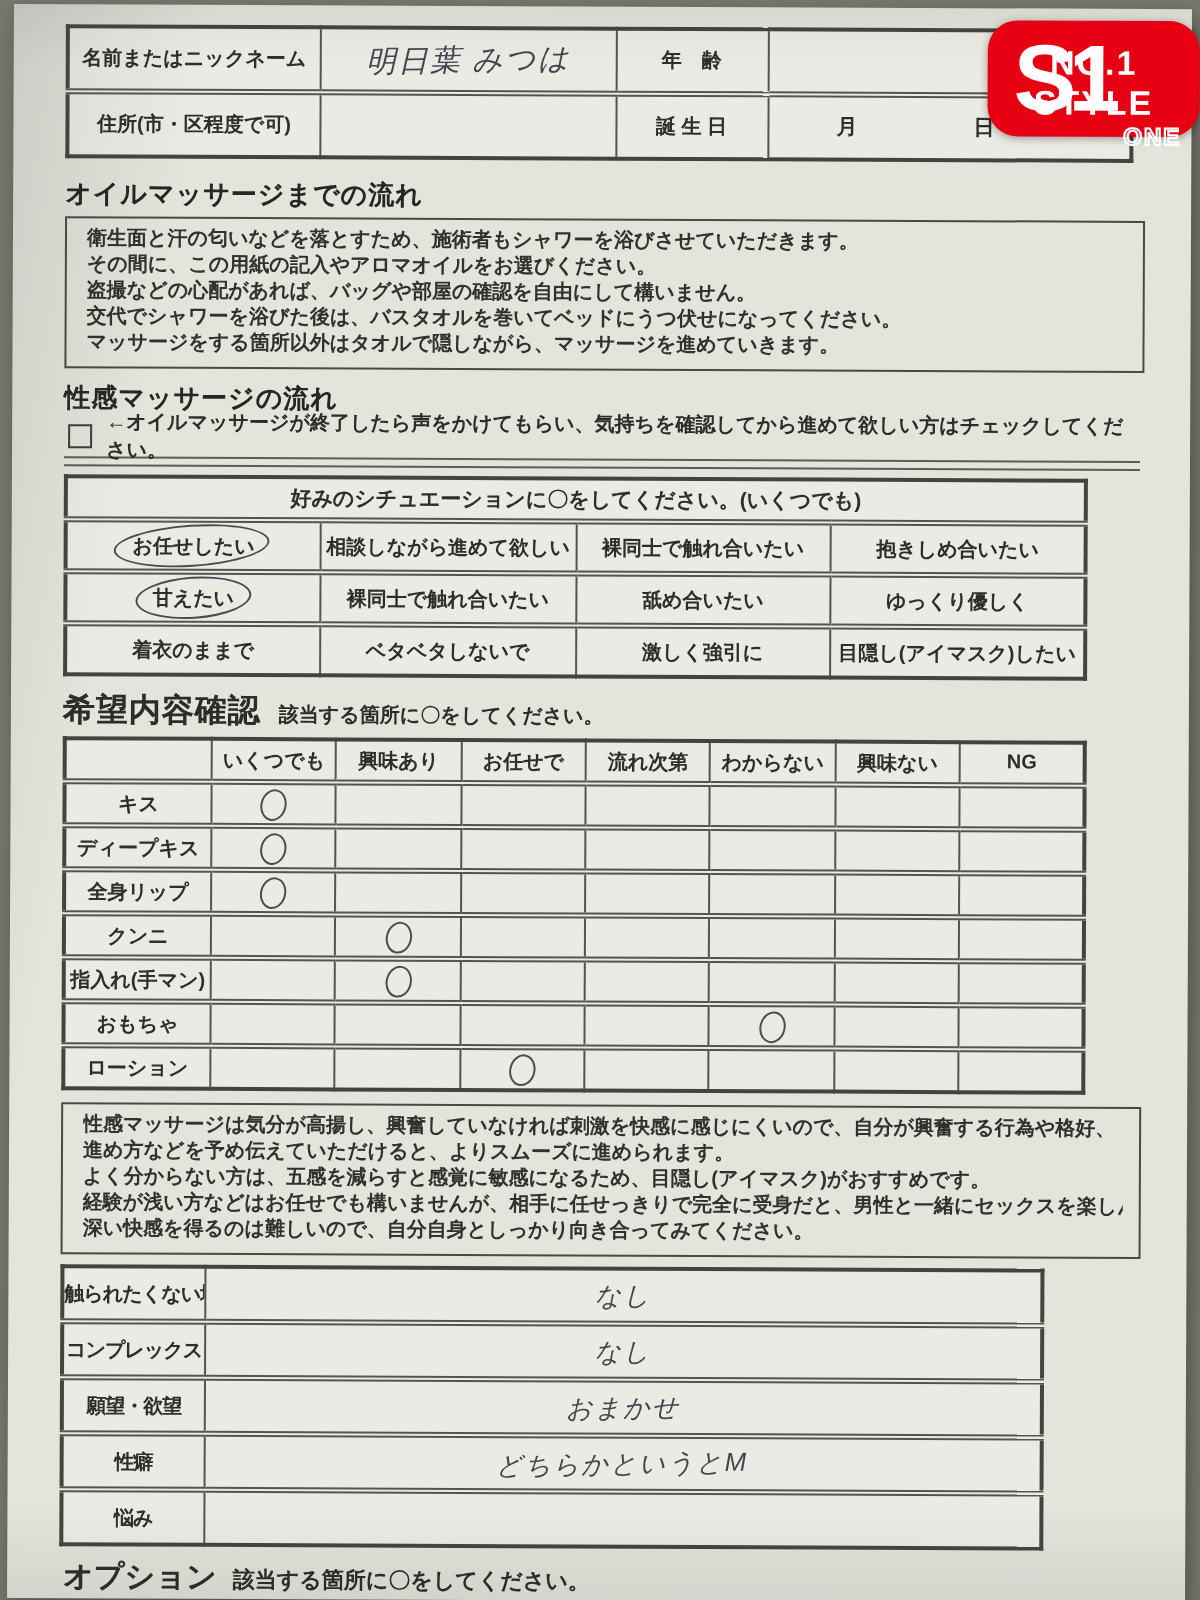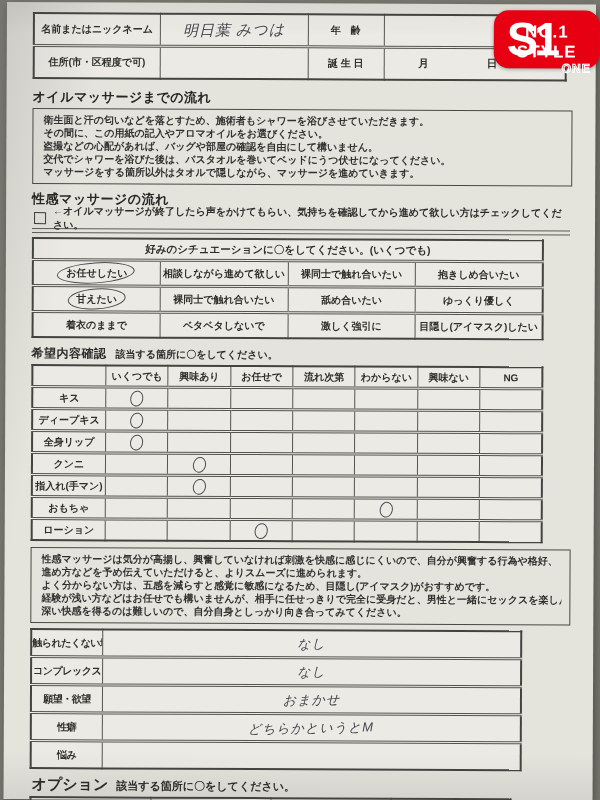--- a/index.html
+++ b/index.html
@@ -74,21 +74,21 @@
   .situation-table .cap{height:19px;font-size:10.5px;}
   .situation-table td{height:23px;font-size:10.5px;}
   .sit{position:relative;display:inline-block;padding:0 2px;text-align:center;}
   .sit.circled::after{
     content:"";position:absolute;left:-7px;right:-6px;top:-4px;bottom:-3px;
     border:1.5px solid #4c4c55;border-radius:50%;transform:rotate(-4deg);
   }
 
   
   .wish-head{margin:7px 0 0 0;display:flex;align-items:baseline;}
-  .wish-head .t-title{font-size:12px;font-weight:800;letter-spacing:0.5px;}
+  .wish-head .t-title{font-size:16px;font-weight:800;letter-spacing:0.5px;}
   .wish-head .t-sub{font-size:10px;font-weight:700;margin-left:9px;}
   .wish-table{width:512px;margin-top:2px;}
   .wish-table th.corner, .wish-table th.wl{width:72px;}
   .wish-table th{height:19px;}
   .wish-table td{height:17px;}
   .mark{
     display:inline-block;width:11px;height:14px;border:1.6px solid transparent;border-radius:50%;
     transform:rotate(14deg);vertical-align:middle;
   }
   .mark.show{border-color:#4c4c55;}

